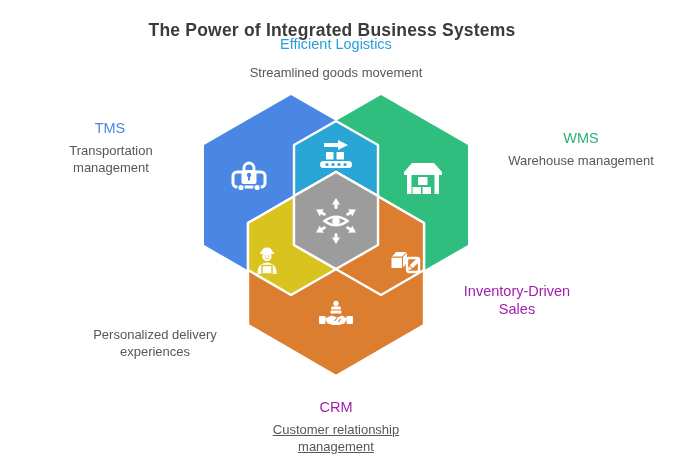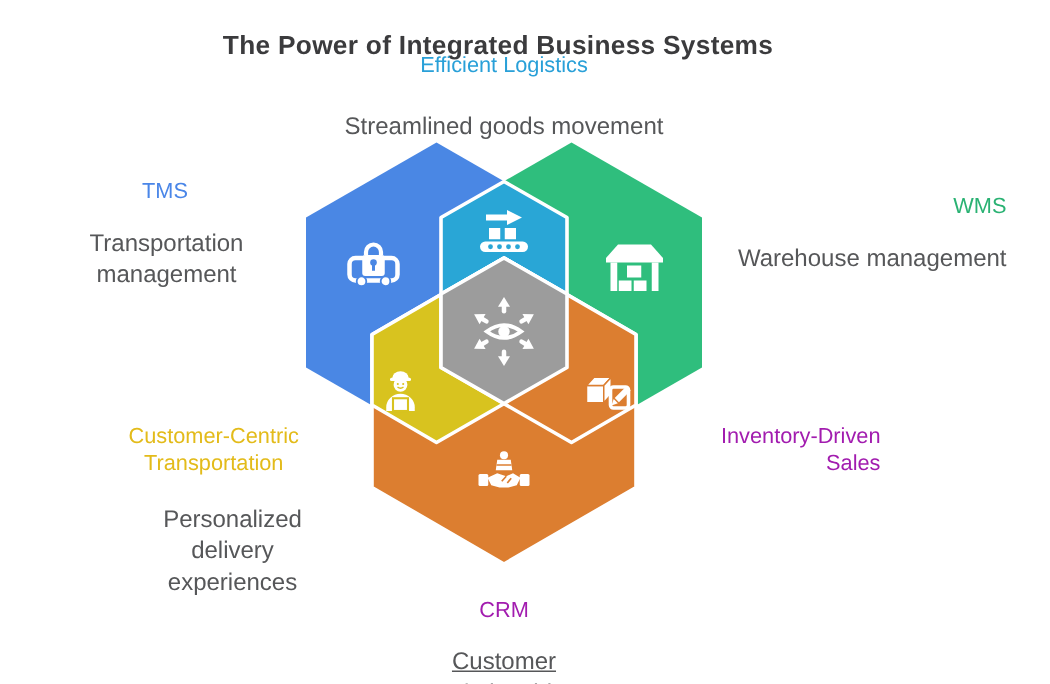--- a/index.html
+++ b/index.html
@@ -2,29 +2,29 @@
 <html><head>
 <meta charset="utf-8">
 <style>
   html,body{margin:0;padding:0;background:#fff;}
   .stage{position:relative;width:700px;height:456px;background:#ffffff;overflow:hidden;
          font-family:"Liberation Sans",sans-serif;}
   .stage svg{position:absolute;left:0;top:0;}
   .lbl{position:absolute;}
   .title{font-size:17.5px;font-weight:700;color:#3b3b3d;letter-spacing:.2px;margin-top:20px;}
   .hd{font-size:14.5px;font-weight:400;line-height:1.22;}
-  .desc{font-size:16px;color:#565759;line-height:1.32;margin-top:10px;}
+  .desc{font-size:13px;color:#565759;line-height:1.32;}
   .c-cyan{color:#29a0d8;}
   .c-blue{color:#4a86e8;}
   .c-green{color:#2ab273;}
   .c-yellow{color:#e3bb1a;}
   .c-orange{color:#a21caf;}
   .ta-c{text-align:center;}
   .ta-r{text-align:center;}
-  .ta-l{text-align:right;}
+  .ta-l{text-align:center;}
 </style>
 </head>
 <body>
 
 <div class="stage">
 
   <svg width="700" height="456" viewBox="0 0 700 456">
 
     <polygon fill="#4a87e4" points="291,95 378,145 378,245 291,295 204,245 204,145"></polygon>
     <polygon fill="#2fbe7d" points="381,95 468,145 468,245 381,295 294,245 294,145"></polygon>
@@ -136,21 +136,20 @@
 
   <div class="lbl hd c-cyan ta-c" style="left:186px;top:36px;width:300px;">Efficient Logistics</div>
   <div class="lbl desc ta-c" style="left:186px;top:64px;width:300px;">Streamlined goods movement</div>
 
   <div class="lbl hd c-blue ta-r" style="left:40px;top:120px;width:140px;">TMS</div>
   <div class="lbl desc ta-r" style="left:51px;top:142px;width:120px;">Transportation management</div>
 
   <div class="lbl hd c-green ta-l" style="left:491px;top:130px;width:180px;">WMS</div>
   <div class="lbl desc ta-l" style="left:491px;top:152px;width:180px;">Warehouse management</div>
 
-  <div class="lbl hd c-yellow ta-r" style="left:60px;top:283px;width:165px;">Customer-Centric Transportation</div>
   <div class="lbl desc ta-r" style="left:85px;top:326px;width:140px;">Personalized delivery experiences</div>
 
   <div class="lbl hd c-orange ta-l" style="left:447px;top:283px;width:140px;">Inventory-Driven Sales</div>
 
   <div class="lbl hd c-orange ta-c" style="left:236px;top:399px;width:200px;">CRM</div>
   <div class="lbl desc ta-c" style="left:271px;top:421px;width:130px;text-decoration:underline;">Customer relationship management</div>
 
 </div>
 
 </body></html>

